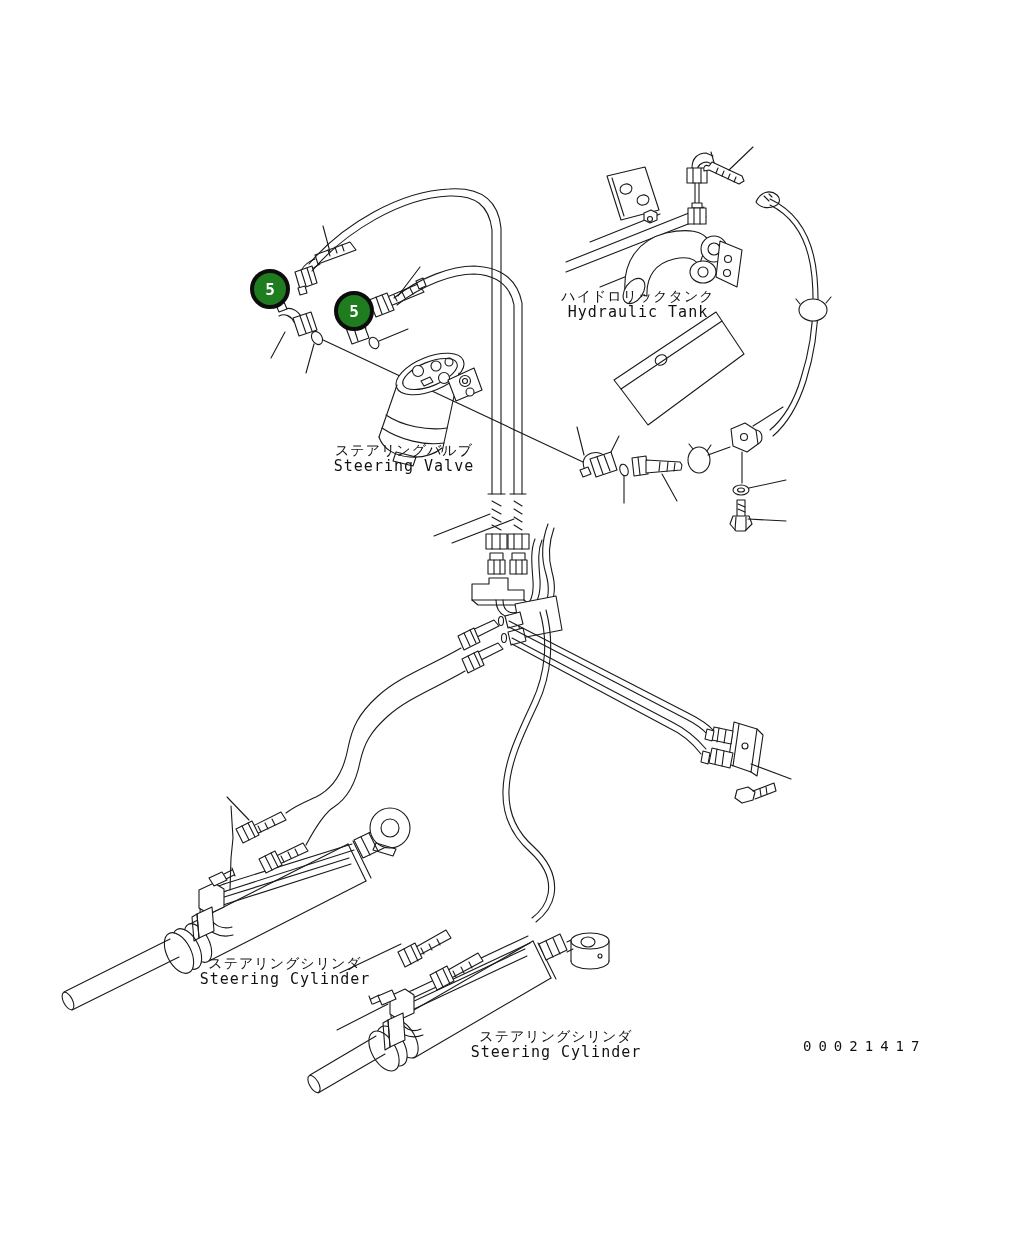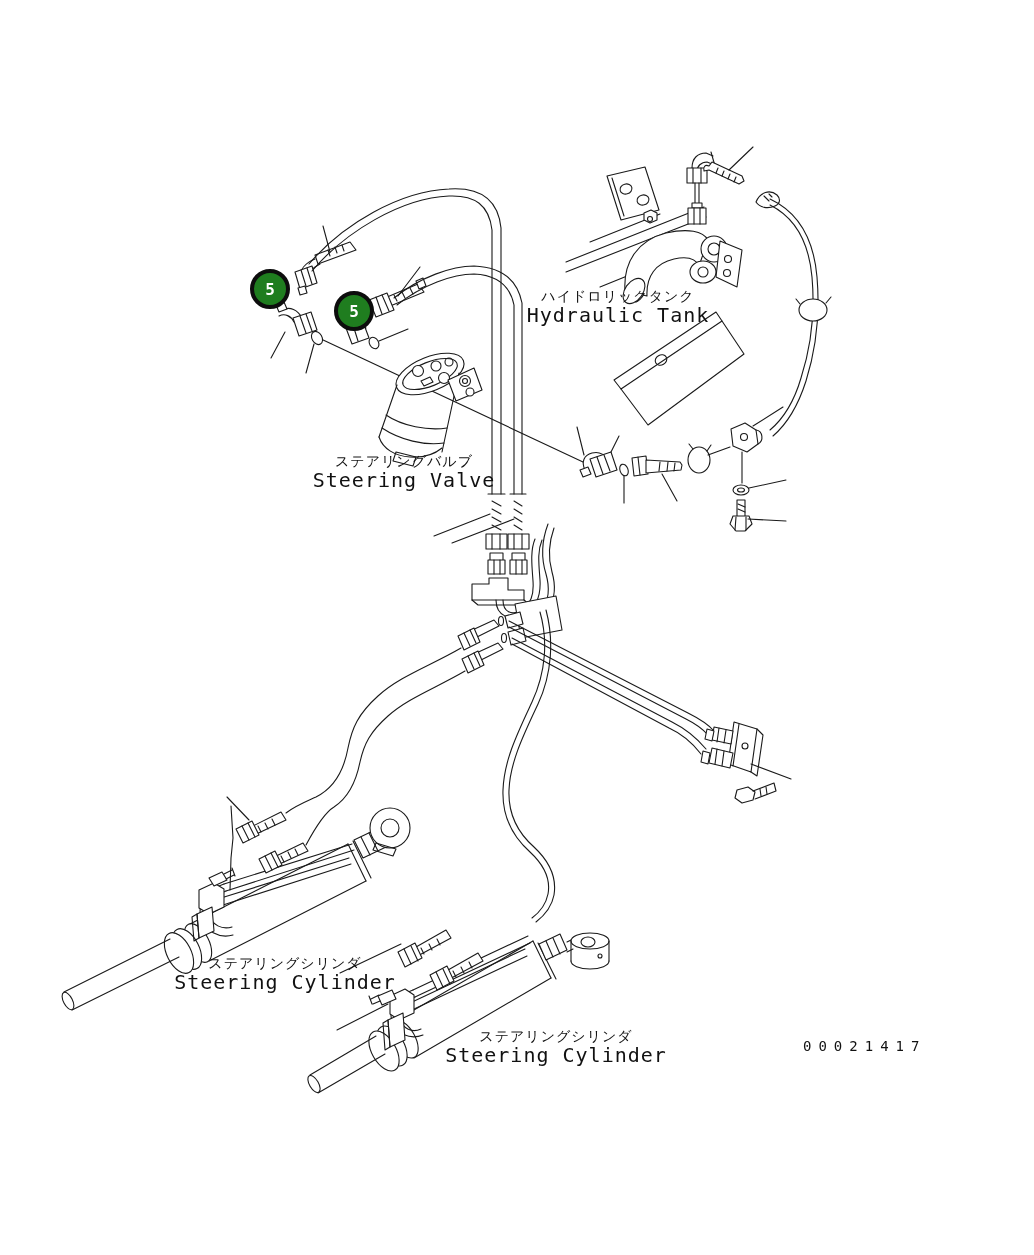--- a/index.html
+++ b/index.html
@@ -1,21 +1,21 @@
 <!DOCTYPE html>
 <html><head>
 <meta charset="utf-8">
 <style>
   html,body{margin:0;padding:0;background:#ffffff;}
   #stage{position:relative;width:1034px;height:1255px;background:#fff;overflow:hidden;
          font-family:"DejaVu Sans Mono","Liberation Mono",monospace;color:#111;}
   #lineart{position:absolute;left:0;top:0;}
   .lbl{position:absolute;text-align:center;transform:translateX(-50%);white-space:nowrap;line-height:1.15;}
   .lbl .jp{font-size:14px;letter-spacing:1px;}
-  .lbl .en{font-size:20px;letter-spacing:1px;}
+  .lbl .en{font-size:15px;letter-spacing:1px;}
   .balloon{position:absolute;width:32px;height:32px;border-radius:50%;
            border:4px solid #0d0d0d;transform:translate(-50%,-50%);
            display:flex;align-items:center;justify-content:center;
            color:#fff;font-size:16px;font-weight:bold;cursor:pointer;}
   .dwgnum{position:absolute;font-size:14px;letter-spacing:7px;}
   svg{stroke:#1a1a1a;fill:none;stroke-width:1.1;stroke-linecap:round;stroke-linejoin:round;}
   .wf{fill:#ffffff;}
 </style>
 </head>
 <body>
@@ -311,25 +311,25 @@
     <path d="M453,971 l3,6 M461,967 l3,6 M469,962 l3,6"></path>
     <path class="wf" d="M430,975 L447,966 L454,981 L437,990 Z"></path>
     <path d="M436,972 L443,987 M443,969 L450,984"></path>
     <path d="M388,1004 L337,1030"></path>
   </g>
 </svg>
 
   <div class="balloon" style="left: 270px; top: 289px; background: rgb(31, 125, 31);">5</div>
   <div class="balloon" style="left: 354px; top: 311px; background: rgb(31, 125, 31);">5</div>
 
-  <div class="lbl" style="left:618px;top:288px;">
+  <div class="lbl" style="left:638px;top:288px;">
     <div class="jp">ハイドロリックタンク</div>
     <div class="en">Hydraulic Tank</div>
   </div>
-  <div class="lbl" style="left:404px;top:453px;">
+  <div class="lbl" style="left:404px;top:442px;">
     <div class="jp">ステアリングバルブ</div>
     <div class="en">Steering Valve</div>
   </div>
   <div class="lbl" style="left:285px;top:955px;">
     <div class="jp">ステアリングシリンダ</div>
     <div class="en">Steering Cylinder</div>
   </div>
   <div class="lbl" style="left:556px;top:1028px;">
     <div class="jp">ステアリングシリンダ</div>
     <div class="en">Steering Cylinder</div>

